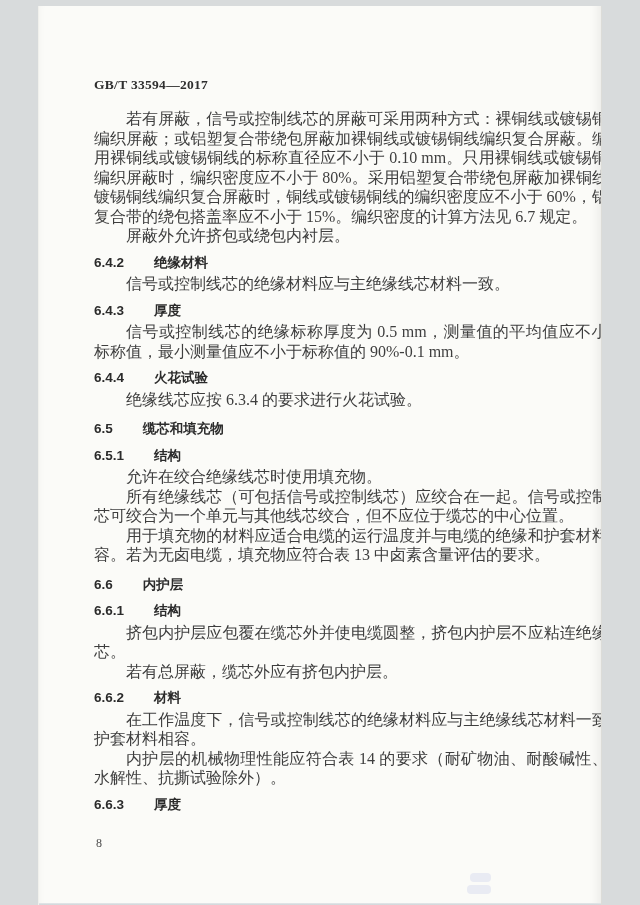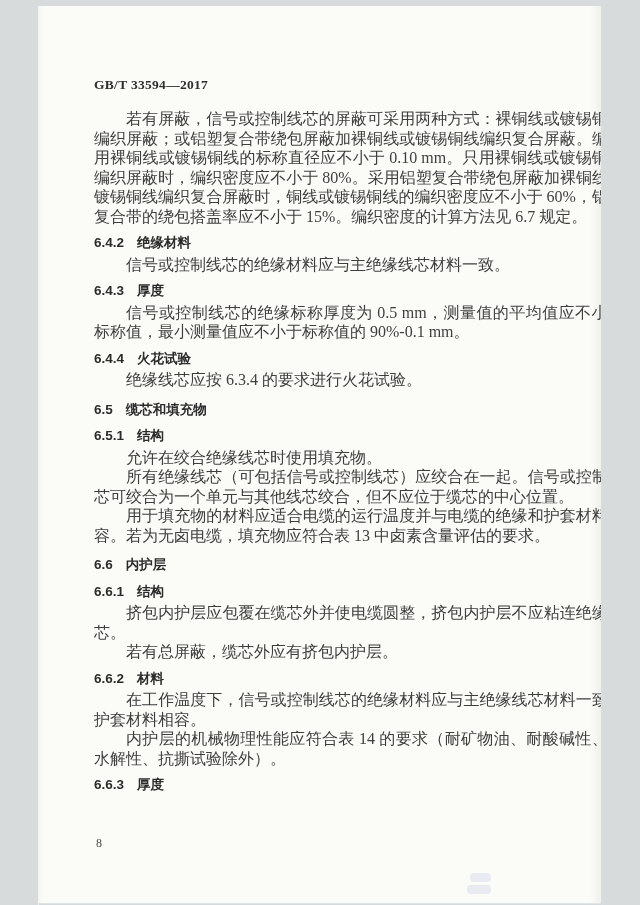--- a/index.html
+++ b/index.html
@@ -20,21 +20,21 @@
     font-size:13.5px;font-weight:bold;color:#2f2f2f;letter-spacing:.3px;
   }
   .doc-body{
     position:absolute;top:103px;left:55px;width:530px;
   }
   .para{
     margin:0;text-indent:2em;text-align:justify;
     font-size:16px;line-height:19.5px;color:#3e3e3e;
   }
   .clause{
-    display:flex;gap:13px;
+    display:flex;gap:30px;
     font-family:"Liberation Sans","DejaVu Sans",sans-serif;
     font-weight:bold;color:#2b2b2b;
     font-size:13.5px;line-height:19.5px;
   }
   .clause.h3{margin:7px 0 2px;}
   .clause.h2{margin:10px 0 4px;}
   .page-number{
     position:absolute;top:830px;left:57px;
     font-size:12px;color:#4a4a4a;
   }
@@ -50,20 +50,21 @@
 </style>
 </head>
 <body>
 
 <div class="page">
 
   <div class="doc-header">GB/T 33594—2017</div>
 
   <main class="doc-body">
     <p class="para">若有屏蔽，信号或控制线芯的屏蔽可采用两种方式：裸铜线或镀锡铜线编织屏蔽；或铝塑复合带绕包屏蔽加裸铜线或镀锡铜线编织复合屏蔽。编织用裸铜线或镀锡铜线的标称直径应不小于 0.10 mm。只用裸铜线或镀锡铜线编织屏蔽时，编织密度应不小于 80%。采用铝塑复合带绕包屏蔽加裸铜线或镀锡铜线编织复合屏蔽时，铜线或镀锡铜线的编织密度应不小于 60%，铝塑复合带的绕包搭盖率应不小于 15%。编织密度的计算方法见 6.7 规定。</p>
+    <p class="para">屏蔽外允许挤包或绕包内衬层。</p>
 
     <h3 class="clause h3">
       <span>6.4.2</span>
       <span>绝缘材料</span>
     </h3>
     <p class="para">信号或控制线芯的绝缘材料应与主绝缘线芯材料一致。</p>
 
     <h3 class="clause h3">
       <span>6.4.3</span>
       <span>厚度</span>

